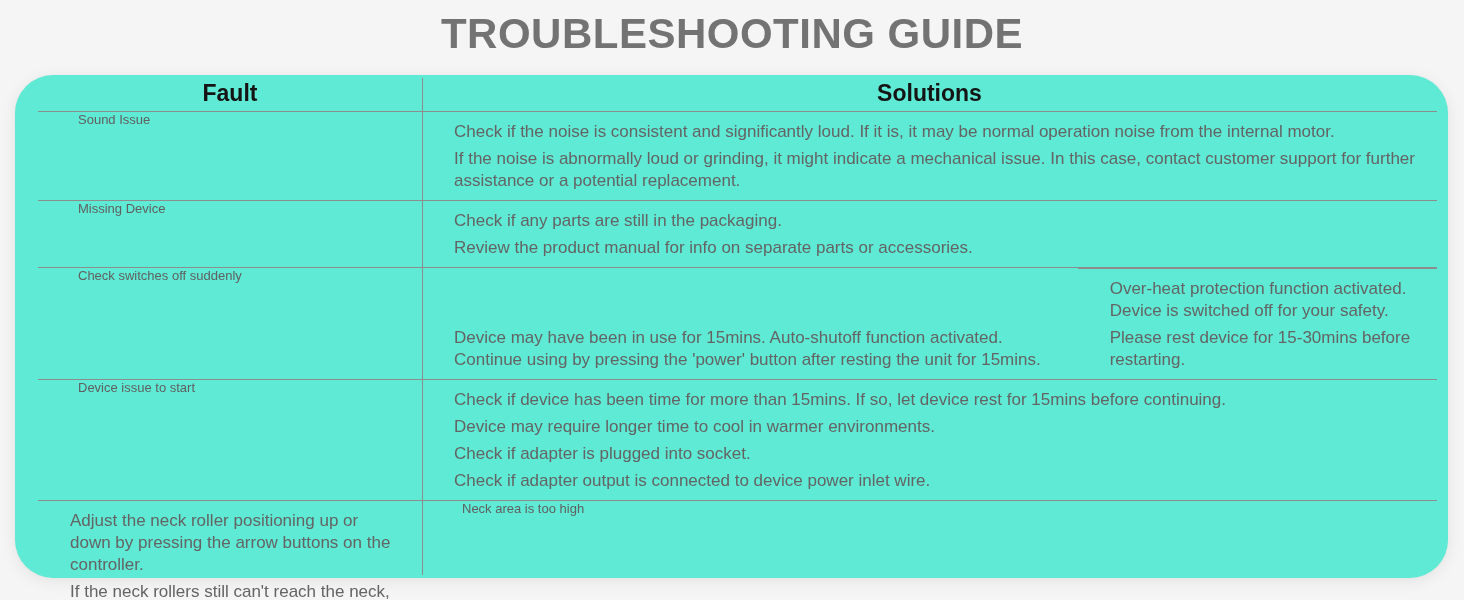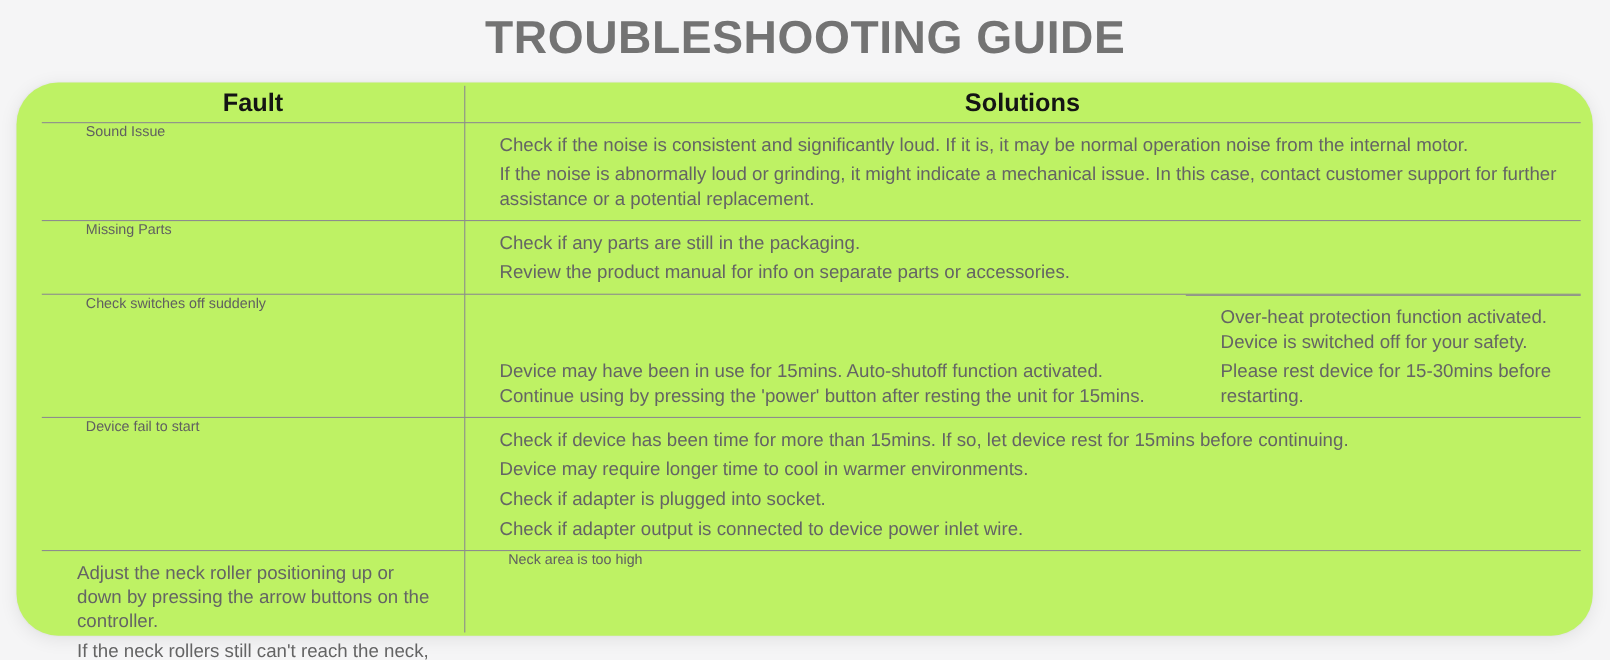--- a/index.html
+++ b/index.html
@@ -15,21 +15,21 @@
     font-weight: 700;
     letter-spacing: 0.5px;
     color: #737373;
     padding-top: 8px;
     line-height: 52px;
   }
   .card {
     position: absolute;
     left: 15px; top: 75px;
     width: 1433px; height: 503px;
-    background: #bef264;
+    background: #5eead4;
     border-radius: 38px;
     box-shadow: 0 3px 16px rgba(0,0,0,0.08), 0 0 2px rgba(0,0,0,0.04);
   }
   .table {
     position: absolute;
     left: 23px; right: 11px; top: 0; height: 500px;
   }
   .vline {
     position: absolute;
     left: 384px; top: 3px; bottom: 0;
@@ -88,21 +88,21 @@
         <span>Sound Issue</span>
       </div>
       <div class="cell sol">
         <p>Check if the noise is consistent and significantly loud. If it is, it may be normal operation noise from the internal motor.</p>
         <p>If the noise is abnormally loud or grinding, it might indicate a mechanical issue. In this case, contact customer support for further assistance or a potential replacement.</p>
       </div>
     </div>
 
     <div class="trow r2">
       <div class="cell fault">
-        <span>Missing Parts</span>
+        <span>Missing Device</span>
       </div>
       <div class="cell sol">
         <p>Check if any parts are still in the packaging.</p>
         <p>Review the product manual for info on separate parts or accessories.</p>
       </div>
     </div>
 
     <div class="trow r3">
       <div class="cell fault">
         <span>Check switches off suddenly</span>
@@ -113,21 +113,21 @@
         </div>
         <div class="cell sol sub-b r3b">
           <p>Over-heat protection function activated.  Device is switched off for your safety.</p>
           <p>Please rest device for 15-30mins before restarting.</p>
         </div>
       </div>
     </div>
 
     <div class="trow r4">
       <div class="cell fault">
-        <span>Device fail to start</span>
+        <span>Device issue to start</span>
       </div>
       <div class="cell sol">
         <p>Check if device has been time for more than 15mins. If so, let device rest for 15mins before continuing.</p>
         <p>Device may require longer time to cool in warmer environments.</p>
         <p>Check if adapter is plugged into socket.</p>
         <p>Check if adapter output is connected to device power inlet wire.</p>
       </div>
     </div>
 
     <div class="trow r5">

